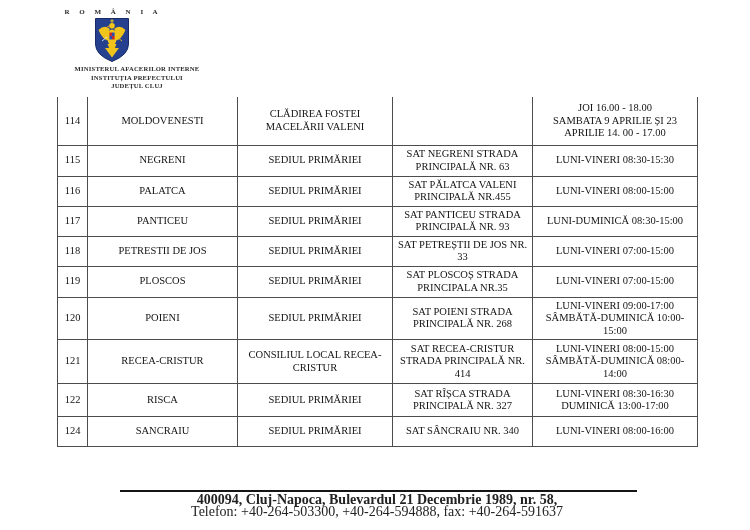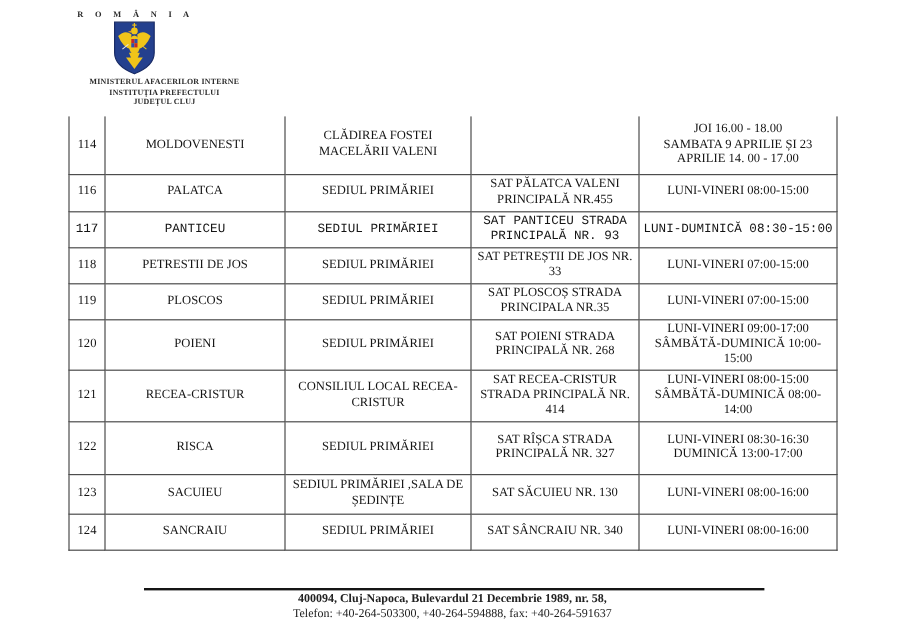--- a/index.html
+++ b/index.html
@@ -23,34 +23,34 @@
     border-collapse:collapse;table-layout:fixed;
   }
   .sched-table td{
     border:1px solid #4d4d4d;text-align:center;vertical-align:middle;
     font-size:10.5px;line-height:12.5px;padding:2px 3px;color:#141414;
   }
   .sched-table tr:first-child td{border-top:none;}
   .sched-table td.sched{white-space:pre-line;}
   .sched-table tr:nth-child(1){height:48px;}
   .sched-table tr:nth-child(2){height:31px;}
-  .sched-table tr:nth-child(3){height:30px;font-family:Liberation Mono, monospace;}
+  .sched-table tr:nth-child(3){height:30px;}
   .sched-table tr:nth-child(4){height:30px;}
   .sched-table tr:nth-child(5){height:30px;}
   .sched-table tr:nth-child(6){height:31px;}
   .sched-table tr:nth-child(7){height:32px;}
   .sched-table tr:nth-child(8){height:44px;}
   .sched-table tr:nth-child(9){height:33px;}
   .sched-table tr:nth-child(10){height:30px;}
   .sched-table tr:nth-child(11){height:18px;}
   
   .footer-rule{position:absolute;left:120px;top:490px;width:517px;height:2px;background:#151515;}
   .footer-text{
     position:absolute;left:57px;top:494px;width:640px;text-align:center;
-    font-size:10px;line-height:11.5px;color:#222222;
+    font-size:14px;line-height:11.5px;color:#222222;
   }
   .footer-text .bold{font-weight:bold;}
 </style>
 </head>
 <body>
 
 <div class="page">
 
   <div class="country">R O M Â N I A</div>
 
@@ -99,20 +99,27 @@
         <tr>
           <td>114</td>
           <td>MOLDOVENESTI</td>
           <td>CLĂDIREA FOSTEI MACELĂRII VALENI</td>
           <td></td>
           <td class="sched">JOI 16.00 - 18.00
 SAMBATA  9 APRILIE ȘI 23
 APRILIE 14. 00 - 17.00</td>
         </tr>
         <tr>
+          <td>115</td>
+          <td>NEGRENI</td>
+          <td>SEDIUL PRIMĂRIEI</td>
+          <td>SAT NEGRENI STRADA PRINCIPALĂ NR. 63</td>
+          <td class="sched">LUNI-VINERI 08:30-15:30</td>
+        </tr>
+        <tr>
           <td>116</td>
           <td>PALATCA</td>
           <td>SEDIUL PRIMĂRIEI</td>
           <td>SAT PĂLATCA VALENI PRINCIPALĂ NR.455</td>
           <td class="sched">LUNI-VINERI 08:00-15:00</td>
         </tr>
         <tr>
           <td>117</td>
           <td>PANTICEU</td>
           <td>SEDIUL PRIMĂRIEI</td>
@@ -151,27 +158,20 @@
         </tr>
         <tr>
           <td>122</td>
           <td>RISCA</td>
           <td>SEDIUL PRIMĂRIEI</td>
           <td>SAT RÎȘCA STRADA PRINCIPALĂ NR. 327</td>
           <td class="sched">LUNI-VINERI 08:30-16:30
 DUMINICĂ 13:00-17:00</td>
         </tr>
         <tr>
-          <td>123</td>
-          <td>SACUIEU</td>
-          <td>SEDIUL PRIMĂRIEI ,SALA DE ȘEDINȚE</td>
-          <td>SAT SĂCUIEU NR. 130</td>
-          <td class="sched">LUNI-VINERI 08:00-16:00</td>
-        </tr>
-        <tr>
           <td>124</td>
           <td>SANCRAIU</td>
           <td>SEDIUL PRIMĂRIEI</td>
           <td>SAT SÂNCRAIU NR. 340</td>
           <td class="sched">LUNI-VINERI 08:00-16:00</td>
         </tr>
       </tbody>
   </table>
 
   <div class="footer-rule"></div>

